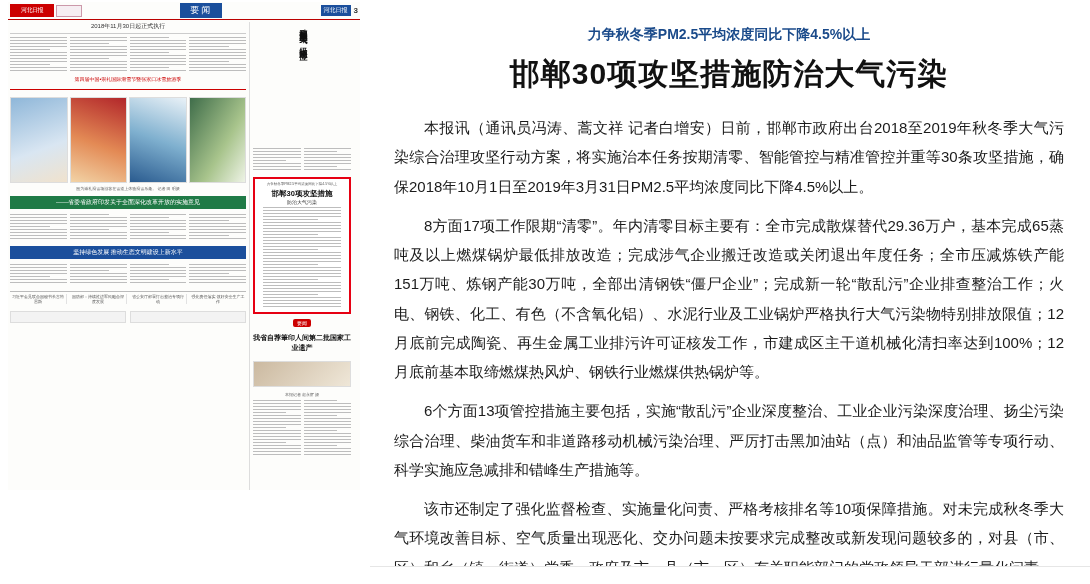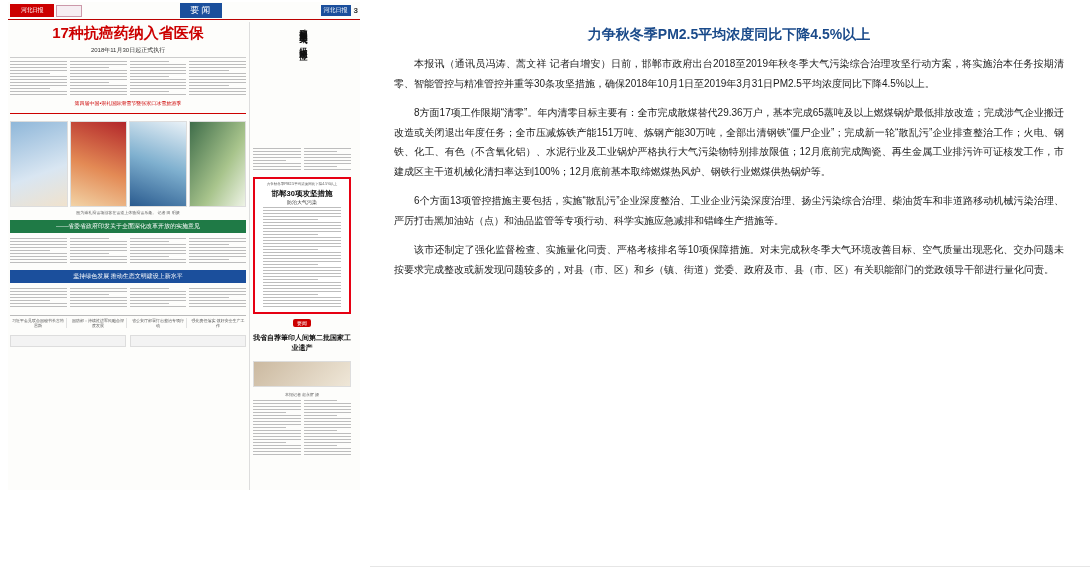--- a/index.html
+++ b/index.html
@@ -214,21 +214,21 @@
   }
   .art-title {
     text-align: center;
     font-size: 30px;
     font-weight: bold;
     color: #111111;
     letter-spacing: 1px;
     margin: 6px 0 18px;
   }
   .art-p {
-    font-size: 10px;
+    font-size: 15px;
     line-height: 1.95;
     color: #1b1b1b;
     text-align: justify;
     text-indent: 2em;
     margin: 0 0 10px;
   }
   .bottom-strip {
     position: absolute;
     left: 0; right: 0; bottom: 0;
     height: 18px;
@@ -256,21 +256,20 @@
         <div class="mh-center">要闻</div>
         <div class="mh-right">
           <div class="hebei">河北日报</div>
           <div class="pg">3</div>
         </div>
       </div>
 
       <div class="np-body">
 
         <div class="np-col main">
-          <div class="np-headline-red">17种抗癌药纳入省医保</div>
           <div class="np-sub">2018年11月30日起正式执行</div>
 
           <div class="np-textblock">
             <span class="fake-lines">
               <i></i>
                 <i></i>
                 <i></i>
                 <i></i>
                 <i></i>
                 <i></i>
@@ -543,20 +542,21 @@
       </div>
     </div>
     <div class="left-bottom-gap"></div>
   </div>
 
   <div class="article-pane">
 
 
     <div class="article-body">
       <div class="art-kicker">力争秋冬季PM2.5平均浓度同比下降4.5%以上</div>
+      <h1 class="art-title">邯郸30项攻坚措施防治大气污染</h1>
 
       <p class="art-p">本报讯（通讯员冯涛、蒿文祥 记者白增安）日前，邯郸市政府出台2018至2019年秋冬季大气污染综合治理攻坚行动方案，将实施治本任务按期清零、智能管控与精准管控并重等30条攻坚措施，确保2018年10月1日至2019年3月31日PM2.5平均浓度同比下降4.5%以上。</p>
       <p class="art-p">8方面17项工作限期“清零”。年内清零目标主要有：全市完成散煤替代29.36万户，基本完成65蒸吨及以上燃煤锅炉最低排放改造；完成涉气企业搬迁改造或关闭退出年度任务；全市压减炼铁产能151万吨、炼钢产能30万吨，全部出清钢铁“僵尸企业”；完成新一轮“散乱污”企业排查整治工作；火电、钢铁、化工、有色（不含氧化铝）、水泥行业及工业锅炉严格执行大气污染物特别排放限值；12月底前完成陶瓷、再生金属工业排污许可证核发工作，市建成区主干道机械化清扫率达到100%；12月底前基本取缔燃煤热风炉、钢铁行业燃煤供热锅炉等。</p>
       <p class="art-p">6个方面13项管控措施主要包括，实施“散乱污”企业深度整治、工业企业污染深度治理、扬尘污染综合治理、柴油货车和非道路移动机械污染治理、严厉打击黑加油站（点）和油品监管等专项行动、科学实施应急减排和错峰生产措施等。</p>
       <p class="art-p">该市还制定了强化监督检查、实施量化问责、严格考核排名等10项保障措施。对未完成秋冬季大气环境改善目标、空气质量出现恶化、交办问题未按要求完成整改或新发现问题较多的，对县（市、区）和乡（镇、街道）党委、政府及市、县（市、区）有关职能部门的党政领导干部进行量化问责。</p>
 
     </div>
 
     <div class="bottom-strip"></div>
   </div>

